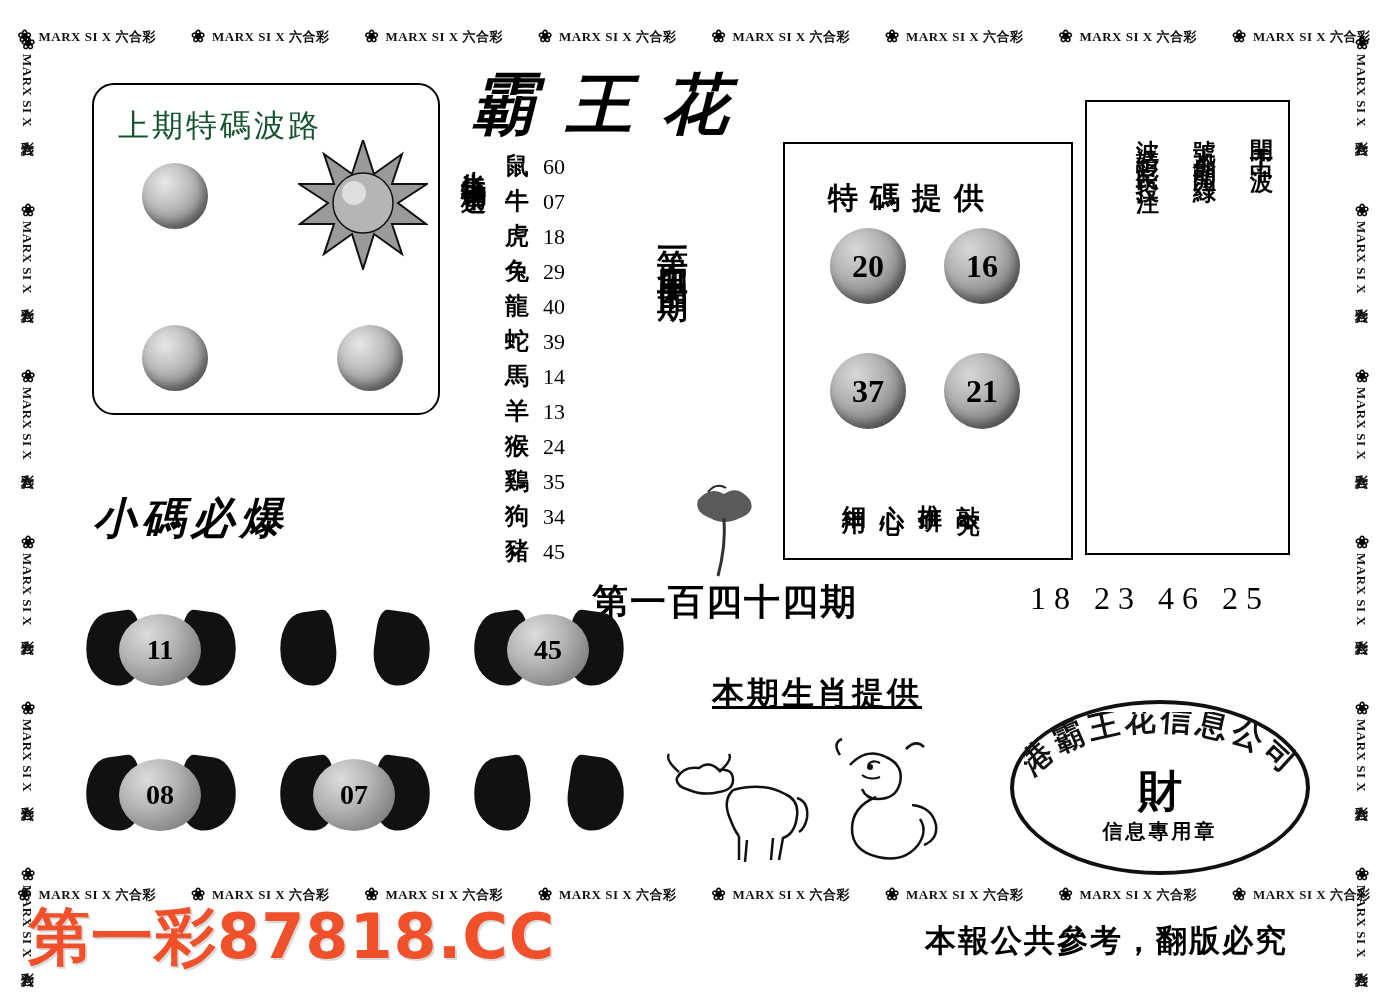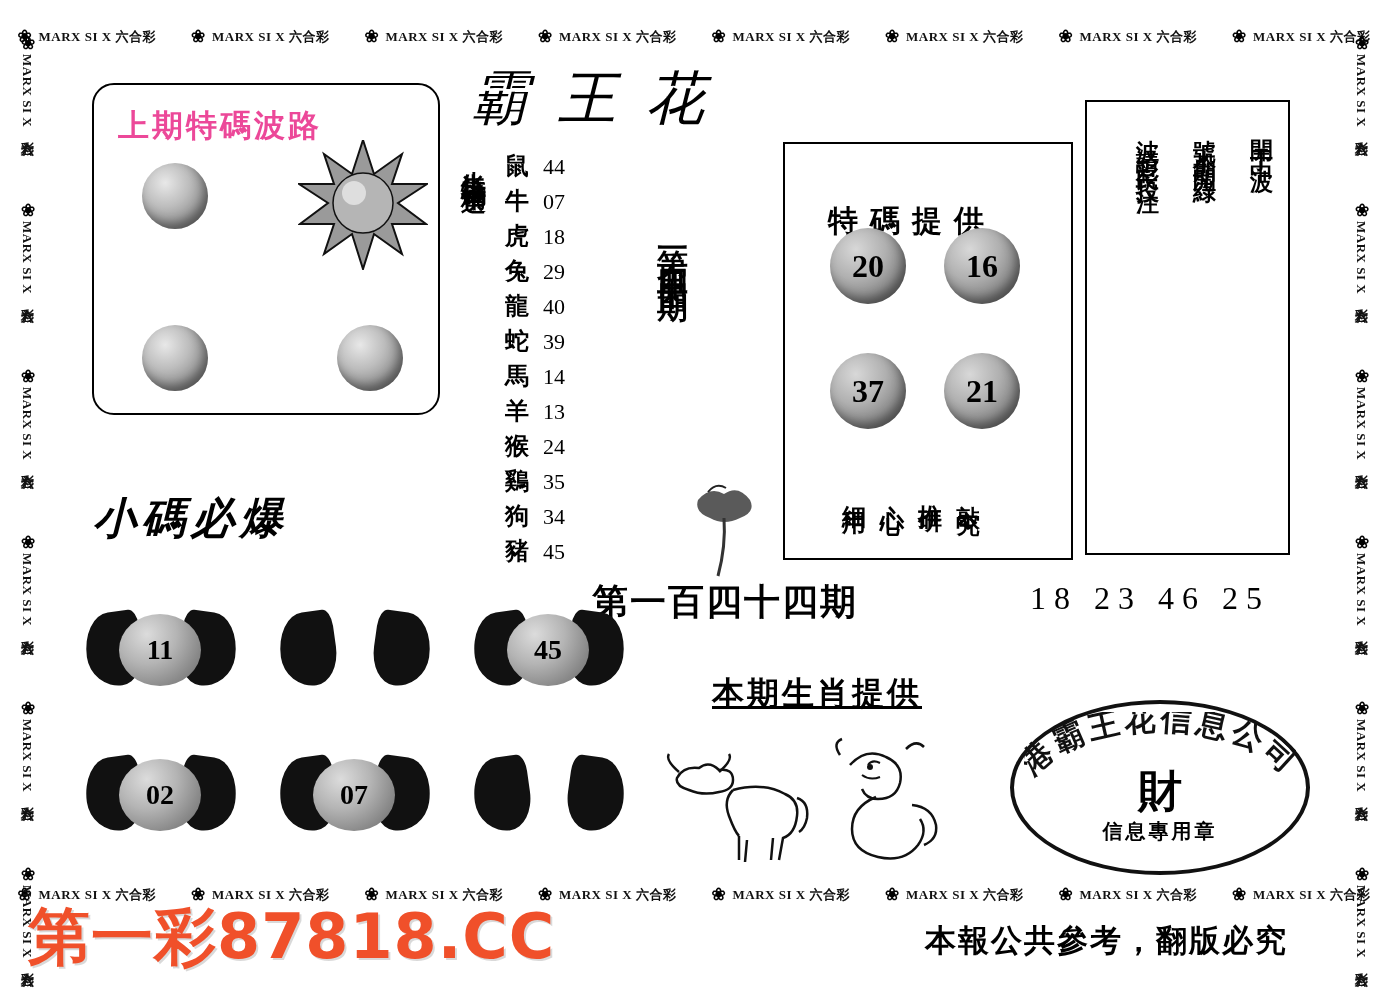--- a/index.html
+++ b/index.html
@@ -60,22 +60,22 @@
   
   .panel {
     position: absolute;
     border: 2px solid #000;
     box-sizing: border-box;
   }
   .rounded { border-radius: 22px; }
 
   .cn {
     font-family: "DejaVu Sans", sans-serif;
-    color: #ec4899;
-    font-weight: bold;
+    color: #14532d;
+    font-weight: normal;
     text-align: center;
   }
 
   
   #dice-panel { left: 92px; top: 83px; width: 348px; height: 332px; }
   #dice-title {
     position: absolute; left: 118px; top: 105px;
     font-size: 31px; letter-spacing: 3px;
   }
   .ball {
@@ -123,40 +123,40 @@
   .zodiac-name {
     font-size: 24px; font-family: "DejaVu Serif", serif; font-weight: bold;
   }
   .zodiac-num {
     font-size: 22px; font-family: "Liberation Serif", serif;
   }
 
   
   #main-title {
     position: absolute; left: 470px; top: 60px;
-    font-size: 58px; letter-spacing: 30px;
-    font-family: "DejaVu Serif", serif; font-weight: normal;
+    font-size: 66px; letter-spacing: 30px;
+    font-family: "DejaVu Serif", serif; font-weight: bold;
     font-style: italic;
   }
 
   
   #issue-number {
     position: absolute; left: 648px; top: 225px;
     width: 46px;
     writing-mode: vertical-rl; text-orientation: upright;
     font-size: 31px; letter-spacing: 7px;
     font-family: "DejaVu Serif", serif; font-weight: bold;
   }
 
   
   #special-panel { left: 783px; top: 142px; width: 290px; height: 418px; }
   #special-title {
     position: absolute; left: 828px; top: 178px;
     font-size: 30px; letter-spacing: 12px;
-    font-family: "DejaVu Serif", serif; font-weight: bold; margin-top: 23px;
+    font-family: "DejaVu Serif", serif; font-weight: bold;
   }
   .big-ball {
     position: absolute;
     width: 76px; height: 76px; border-radius: 50%;
     background:
       radial-gradient(circle at 34% 28%, #d8d8d8 0%, #b0b0b0 40%, #808080 72%, #5e5e5e 100%);
     display: flex; align-items: center; justify-content: center;
     font-family: "Liberation Serif", serif; font-weight: bold;
     font-size: 32px; color: #000;
     box-shadow: inset -4px -6px 10px rgba(0,0,0,.35);
@@ -425,21 +425,21 @@
   <circle cx="65" cy="63" r="30" fill="#b5b5b5" stroke="#111" stroke-width="1.5"></circle>
   <circle cx="56" cy="53" r="12" fill="#dedede"></circle>
 </svg>
 
 <div id="small-code-slogan">小碼必爆</div>
 
 <div id="zodiac-head">生肖特碼精選</div>
 <div id="zodiac-list">
   <div class="zodiac-row">
       <span class="zodiac-name">鼠</span>
-      <span class="zodiac-num">44</span>
+      <span class="zodiac-num">60</span>
     </div>
   <div class="zodiac-row">
       <span class="zodiac-name">牛</span>
       <span class="zodiac-num">07</span>
     </div>
   <div class="zodiac-row">
       <span class="zodiac-name">虎</span>
       <span class="zodiac-num">18</span>
     </div>
   <div class="zodiac-row">
@@ -526,21 +526,21 @@
 </div>
 <div class="wing-ball" style="left:474px; top:610px;">
   <div class="wing-left"></div>
   <div class="wing-right"></div>
   <div class="core">45</div>
 </div>
 
 <div class="wing-ball" style="left:86px; top:755px;">
   <div class="wing-left"></div>
   <div class="wing-right"></div>
-  <div class="core">02</div>
+  <div class="core">08</div>
 </div>
 <div class="wing-ball" style="left:280px; top:755px;">
   <div class="wing-left"></div>
   <div class="wing-right"></div>
   <div class="core">07</div>
 </div>
 <div class="wing-ball" style="left:474px; top:755px;">
   <div class="wing-left"></div>
   <div class="wing-right"></div>
 </div>

